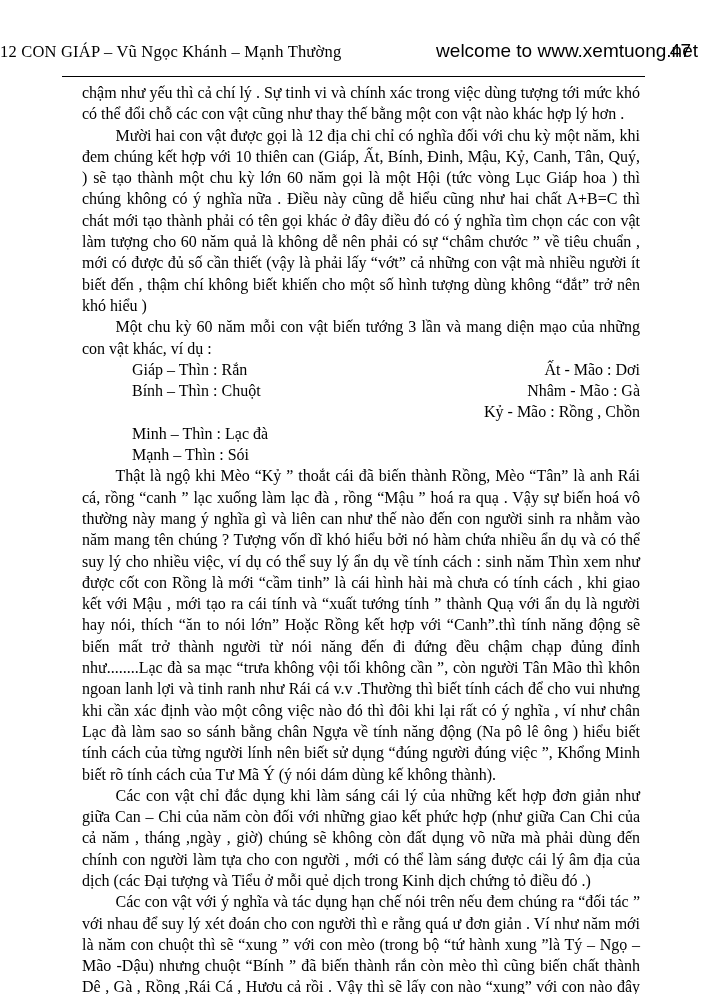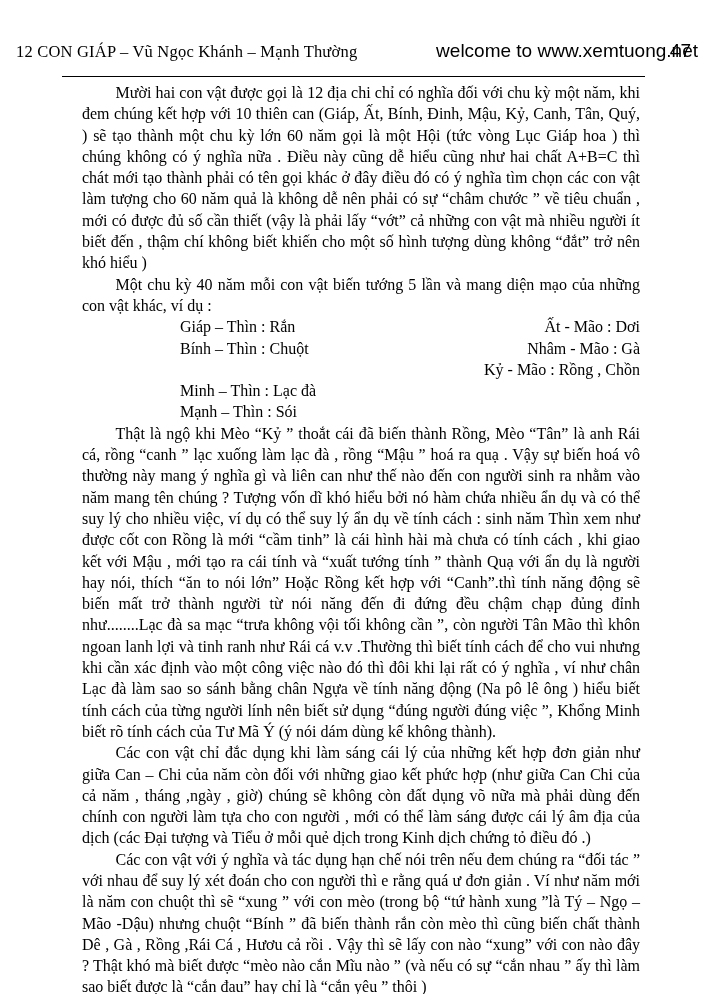--- a/index.html
+++ b/index.html
@@ -10,21 +10,21 @@
     color: #000;
     overflow: hidden;
   }
   .page {
     position: relative;
     width: 702px; height: 994px;
     background: #ffffff;
   }
   .header-left {
     position: absolute;
-    left: 16px; top: 42px;
+    left: 0; top: 42px;
     font-size: 16.5px;
     letter-spacing: 0.2px;
     white-space: nowrap;
   }
   .header-right {
     position: absolute;
     right: 4px; top: 40px;
     font-family: "Liberation Sans", "DejaVu Sans", sans-serif;
     font-size: 19px;
     white-space: nowrap;
@@ -46,45 +46,46 @@
   .text-block {
     position: absolute;
     left: 82px; top: 82px;
     width: 558px;
     font-size: 16px;
     line-height: 21.3px;
     text-align: justify;
   }
   .text-block p { margin: 0; }
   .text-block p.indent { text-indent: 2.1em; }
-  .zodiac-table { margin-left: 98px; text-align: left; }
+  .zodiac-table { margin-left: 50px; text-align: left; }
   .zt-row { display: flex; }
   .zt-left { width: 172px; }
   .zt-right { flex: 1; text-align: right; }
   .para-gap { margin-top: 21.3px; }
 </style>
 </head>
 <body>
 
 <div class="page">
 
   <div class="header-left">12 CON GIÁP – Vũ Ngọc Khánh – Mạnh Thường</div>
 
   <div class="header-right">welcome to www.xemtuong.net</div>
 
   <div class="page-number">47</div>
 
   <div class="header-rule"></div>
 
   <div class="text-block">
 
+    <p>chậm như  yếu thì cả chí lý . Sự tinh vi và chính xác trong việc dùng tượng tới mức khó có thể đổi chỗ các con vật cũng như thay thế bằng một con vật nào khác hợp lý hơn .</p>
 
     <p class="indent">Mười hai con vật được gọi là 12 địa chi chỉ có nghĩa đối với chu kỳ một năm, khi đem chúng kết hợp với 10 thiên can (Giáp, Ất, Bính, Đinh, Mậu, Kỷ, Canh, Tân, Quý, ) sẽ tạo thành một chu kỳ lớn 60 năm gọi là một Hội (tức vòng Lục Giáp hoa ) thì chúng không có ý nghĩa nữa . Điều này cũng dễ hiểu cũng như hai chất A+B=C thì chát mới tạo thành phải có tên gọi khác ở đây điều đó có ý nghĩa tìm chọn các con vật làm tượng cho 60 năm quả là không dễ nên phải có sự “châm chước ” về tiêu chuẩn , mới có được đủ số cần thiết (vậy là phải lấy “vớt” cả những con vật mà nhiều người ít biết đến , thậm chí không biết khiến cho một số hình tượng dùng không “đắt”  trở nên khó hiểu )</p>
 
-    <p class="indent">Một chu kỳ 40 năm mỗi con vật biến tướng 5 lần và mang diện mạo của những con vật khác, ví dụ :</p>
+    <p class="indent">Một chu kỳ 60 năm mỗi con vật biến tướng 3 lần và mang diện mạo của những con vật khác, ví dụ :</p>
 
     <div class="zodiac-table">
       <div class="zt-row">
         <span class="zt-left">Giáp – Thìn : Rắn</span>
         <span class="zt-right">Ất - Mão  : Dơi</span>
       </div>
       <div class="zt-row">
         <span class="zt-left">Bính – Thìn : Chuột</span>
         <span class="zt-right">Nhâm - Mão  : Gà</span>
       </div>

